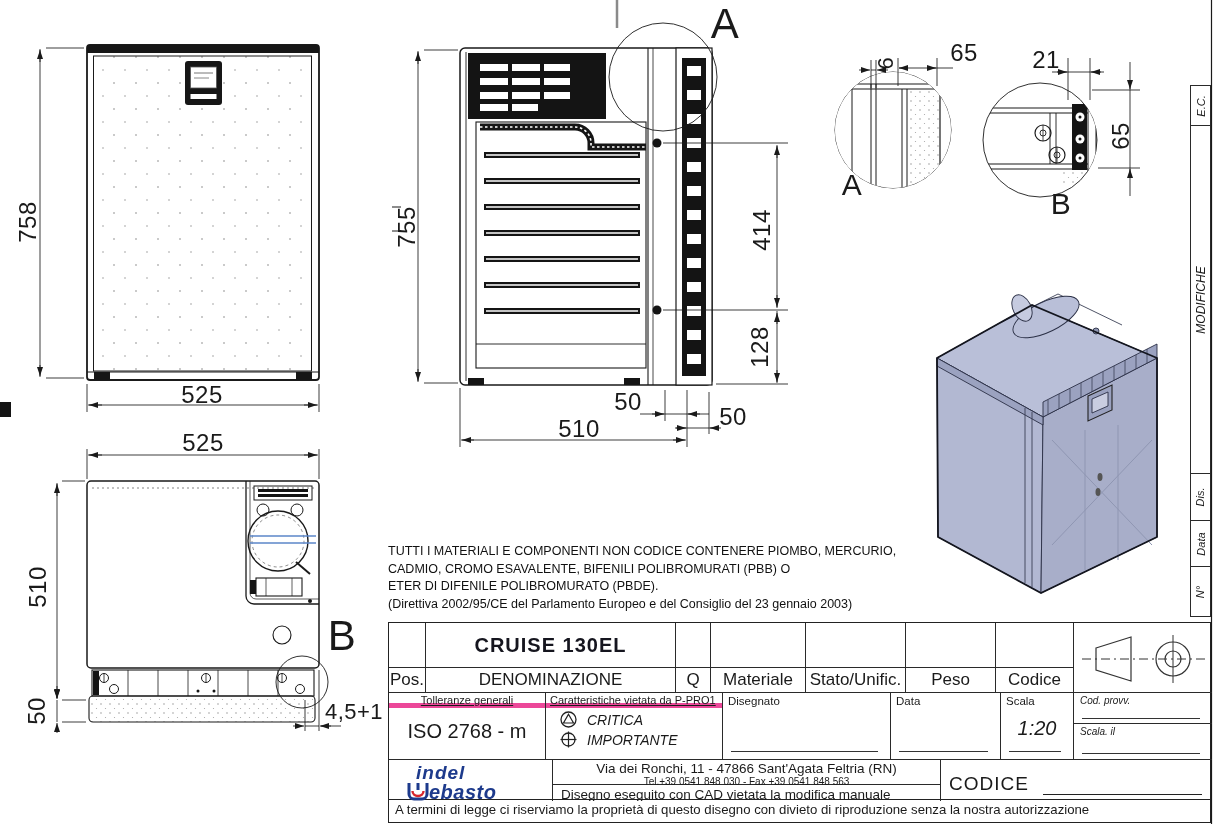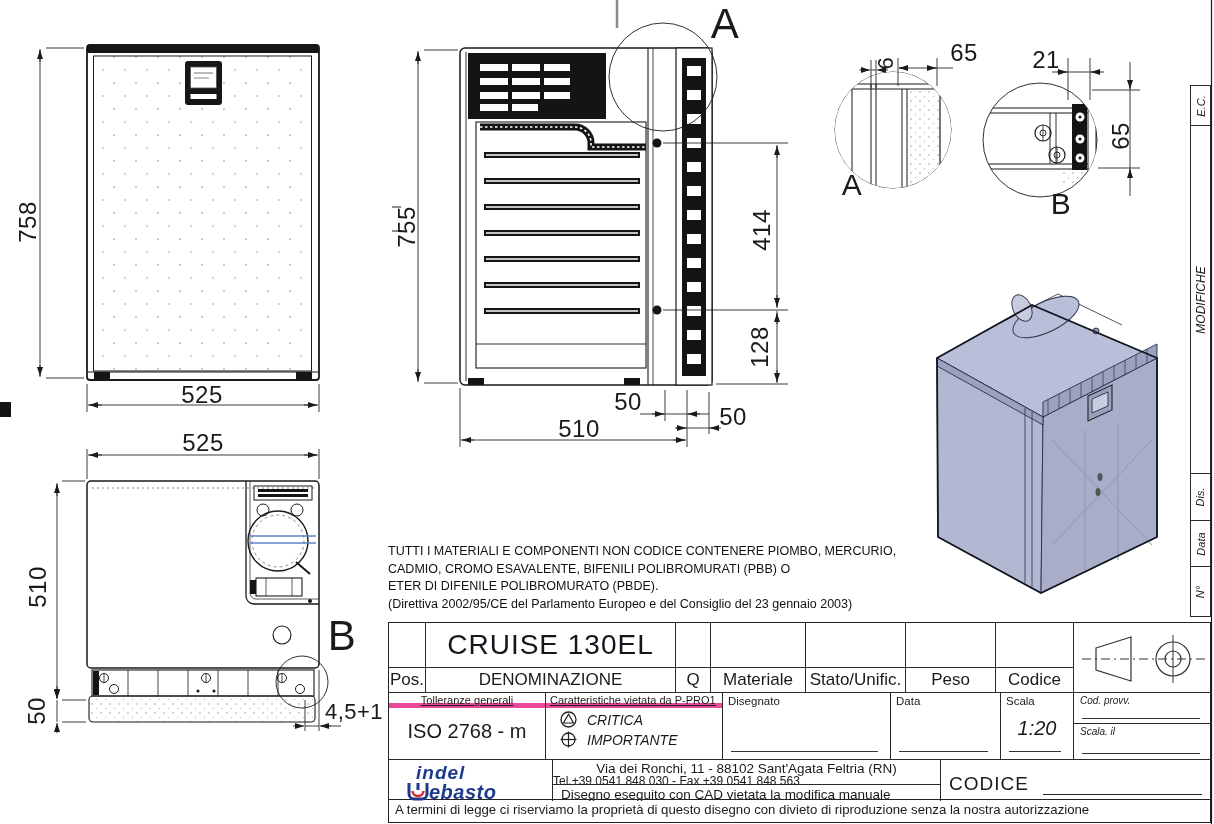--- a/index.html
+++ b/index.html
@@ -13,31 +13,31 @@
   .lbl.big{font-size:42px;}
   .lbl.med{font-size:30px;}
   .lbl.small{font-size:22px;}
   
   #rohs{position:absolute;left:388px;top:543px;width:560px;font-size:12.5px;line-height:17.5px;color:#111;}
   
   .tb{position:absolute;left:388px;top:622px;width:823px;height:178px;border:1.5px solid #222;box-sizing:border-box;}
   .cell{position:absolute;box-sizing:border-box;border-right:1px solid #2a2a2a;border-bottom:1px solid #2a2a2a;overflow:hidden;}
   .cell.noborder-b{border-bottom:none;}
   .center{display:flex;align-items:center;justify-content:center;}
-  .model{font-size:28px;font-weight:normal;letter-spacing:1px;color:#15151e;}
+  .model{font-size:20px;font-weight:bold;letter-spacing:1px;color:#15151e;}
   .colhdr{font-size:17px;}
   .minihdr{font-size:11px;padding:1px 4px;border-bottom:5px solid #ec4899;height:15px;box-sizing:border-box;white-space:nowrap;text-decoration:underline;}
   .iso{font-size:20px;}
   .sym-row{display:flex;align-items:flex-end;gap:10px;font-style:italic;font-size:14px;padding:3px 0 0 14px;}
   .sig{position:absolute;left:8px;right:12px;bottom:7px;border-bottom:1px solid #333;}
   .lab-small{font-size:11.5px;padding:2px 0 0 5px;}
   .lab-it{font-style:italic;font-size:10px;padding:2px 0 0 6px;}
   .scala-val{font-style:italic;font-size:20px;text-align:center;margin-top:10px;}
   .addr1{font-size:13.5px;text-align:center;line-height:15px;padding-top:1px;}
-  .addr2{font-size:12px;text-align:left;line-height:11px;}
+  .addr2{font-size:10px;text-align:center;line-height:11px;}
   .addr-top{height:24px;border-bottom:1px solid #2a2a2a;}
   .cad{font-size:13.5px;padding:2px 0 0 8px;}
   .codice-cell{display:flex;align-items:flex-end;padding:0 10px 6px 8px;gap:14px;}
   .codice-lab{font-size:19px;letter-spacing:1px;}
   .codice-line{flex:1;border-bottom:1.2px solid #222;height:18px;max-width:170px;}
   .legal{position:absolute;left:388px;top:800px;width:823px;height:23px;border:1.5px solid #222;border-top:none;
          box-sizing:border-box;font-size:13.2px;line-height:20px;padding-left:6px;white-space:nowrap;}
   
   .rev{position:absolute;left:1190px;top:85px;width:21px;height:532px;border:1px solid #2a2a2a;box-sizing:border-box;}
   .vcell{display:flex;align-items:center;justify-content:center;border-bottom:1px solid #2a2a2a;box-sizing:border-box;}
@@ -509,21 +509,21 @@
           <line x1="11" y1="1" x2="11" y2="8" stroke="#1d3a8c" stroke-width="3"></line>
           <path d="M5.5,9 a5.5,5 0 0 0 11,0" fill="none" stroke="#d7262c" stroke-width="2.4"></path>
         </svg>
         <span class="logo-ebasto">ebasto</span>
       </div>
 
     </div>
   </div>
   <div class="cell noborder-b" style="left:164px;top:136px;width:388px;height:42px;border-top:1px solid #2a2a2a;">
     <div class="addr-top">
-      <div class="addr1">Via dei Ronchi, 11 - 88102 Sant'Agata Feltria (RN)</div>
+      <div class="addr1">Via dei Ronchi, 11 - 47866 Sant'Agata Feltria (RN)</div>
       <div class="addr2">Tel.+39 0541 848 030 - Fax +39 0541 848 563</div>
     </div>
     <div class="cad">Disegno eseguito con CAD vietata la modifica manuale</div>
   </div>
   <div class="cell noborder-b codice-cell" style="left:552px;top:136px;width:271px;height:42px;border-right:none;border-top:1px solid #2a2a2a;">
     <span class="codice-lab">CODICE</span>
     <div class="codice-line"></div>
   </div>
 </div>
 

